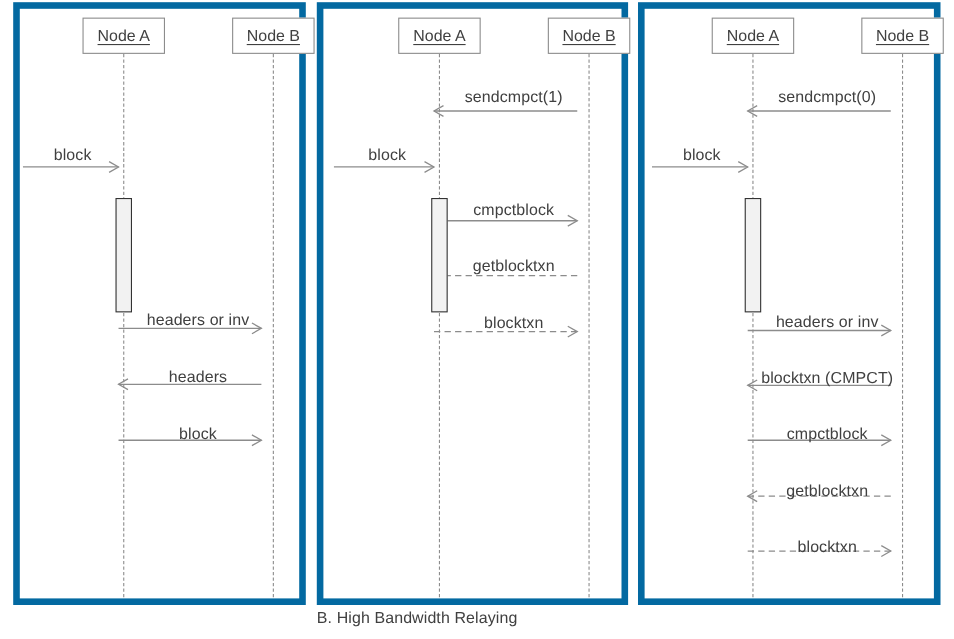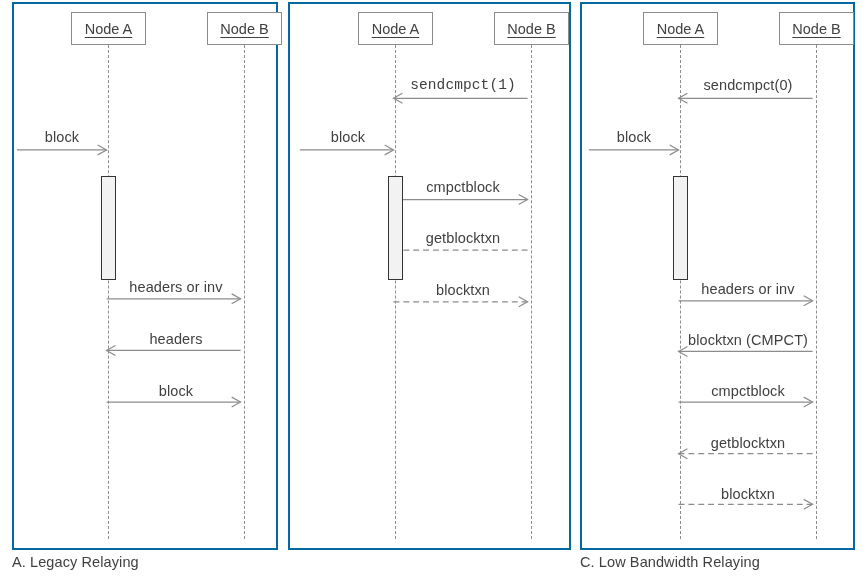--- a/index.html
+++ b/index.html
@@ -17,21 +17,21 @@
   }
   #figure {
     position: relative;
     width: 867px;
     height: 581px;
   }
   .panel {
     position: absolute;
     top: 2px;
     height: 548px;
-    border: 2px solid #0369a1;
+    border: 6px solid #0369a1;
     box-sizing: border-box;
     background: #ffffff;
   }
   .panel-body {
     position: relative;
     width: 100%;
     height: 100%;
   }
   .caption {
     position: absolute;
@@ -116,21 +116,20 @@
           <span class="node-label">Node B</span>
         </div>
         <div class="lifeline" style="left:230px; top:41px; height:494px;"></div>
         <div class="activation" style="left:87px; top:172px; height:104px;"></div>
         <div class="msg-label" style="left:48px; top:125px;">block</div>
         <div class="msg-label" style="left:162px; top:275px;">headers or inv</div>
         <div class="msg-label" style="left:162px; top:327px;">headers</div>
         <div class="msg-label" style="left:162px; top:379px;">block</div>
       </div>
     </div>
-    <div class="caption" style="left:12px;">A. Legacy Relaying</div>
     <div class="panel" style="left:288px; width:283px;">
       <div class="panel-body">
         <svg class="msg-svg" viewBox="0 0 283 548" preserveAspectRatio="none">
           <line x1="10" y1="147" x2="105" y2="147" stroke="#8c8c8c" stroke-width="1.2"></line>
           <path d="M 96 142 L 105 147 L 96 152" fill="none" stroke="#8c8c8c" stroke-width="1.2"></path>
           <line x1="241" y1="95" x2="105" y2="95" stroke="#8c8c8c" stroke-width="1.2"></line>
           <path d="M 114 90 L 105 95 L 114 100" fill="none" stroke="#8c8c8c" stroke-width="1.2"></path>
           <line x1="105" y1="197" x2="241" y2="197" stroke="#8c8c8c" stroke-width="1.2"></line>
           <path d="M 232 192 L 241 197 L 232 202" fill="none" stroke="#8c8c8c" stroke-width="1.2"></path>
           <line x1="241" y1="248" x2="105" y2="248" stroke="#8c8c8c" stroke-width="1.2" stroke-dasharray="6,4"></line>
@@ -141,26 +140,27 @@
         <div class="node-box" style="left:68px; top:8px;">
           <span class="node-label">Node A</span>
         </div>
         <div class="lifeline" style="left:105px; top:41px; height:494px;"></div>
         <div class="node-box" style="left:204px; top:8px;">
           <span class="node-label">Node B</span>
         </div>
         <div class="lifeline" style="left:241px; top:41px; height:494px;"></div>
         <div class="activation" style="left:98px; top:172px; height:104px;"></div>
         <div class="msg-label" style="left:58px; top:125px;">block</div>
-        <div class="msg-label" style="left:173px; top:73px;font-family:Liberation Mono, monospace;">sendcmpct(1)</div>
+        <div class="msg-label" style="left:173px; top:73px;">sendcmpct(1)</div>
         <div class="msg-label" style="left:173px; top:175px;">cmpctblock</div>
         <div class="msg-label" style="left:173px; top:226px;">getblocktxn</div>
         <div class="msg-label" style="left:173px; top:278px;">blocktxn</div>
       </div>
     </div>
+    <div class="caption" style="left:288px;">B. High Bandwidth Relaying</div>
     <div class="panel" style="left:580px; width:275px;">
       <div class="panel-body">
         <svg class="msg-svg" viewBox="0 0 275 548" preserveAspectRatio="none">
           <line x1="7" y1="147" x2="98" y2="147" stroke="#8c8c8c" stroke-width="1.2"></line>
           <path d="M 89 142 L 98 147 L 89 152" fill="none" stroke="#8c8c8c" stroke-width="1.2"></path>
           <line x1="234" y1="95" x2="98" y2="95" stroke="#8c8c8c" stroke-width="1.2"></line>
           <path d="M 107 90 L 98 95 L 107 100" fill="none" stroke="#8c8c8c" stroke-width="1.2"></path>
           <line x1="98" y1="299" x2="234" y2="299" stroke="#8c8c8c" stroke-width="1.2"></line>
           <path d="M 225 294 L 234 299 L 225 304" fill="none" stroke="#8c8c8c" stroke-width="1.2"></path>
           <line x1="234" y1="350" x2="98" y2="350" stroke="#8c8c8c" stroke-width="1.2"></line>
@@ -183,14 +183,13 @@
         <div class="activation" style="left:91px; top:172px; height:104px;"></div>
         <div class="msg-label" style="left:52px; top:125px;">block</div>
         <div class="msg-label" style="left:166px; top:73px;">sendcmpct(0)</div>
         <div class="msg-label" style="left:166px; top:277px;">headers or inv</div>
         <div class="msg-label" style="left:166px; top:328px;">blocktxn (CMPCT)</div>
         <div class="msg-label" style="left:166px; top:379px;">cmpctblock</div>
         <div class="msg-label" style="left:166px; top:431px;">getblocktxn</div>
         <div class="msg-label" style="left:166px; top:482px;">blocktxn</div>
       </div>
     </div>
-    <div class="caption" style="left:580px;">C. Low Bandwidth Relaying</div>
   </div>
 
 </body></html>

